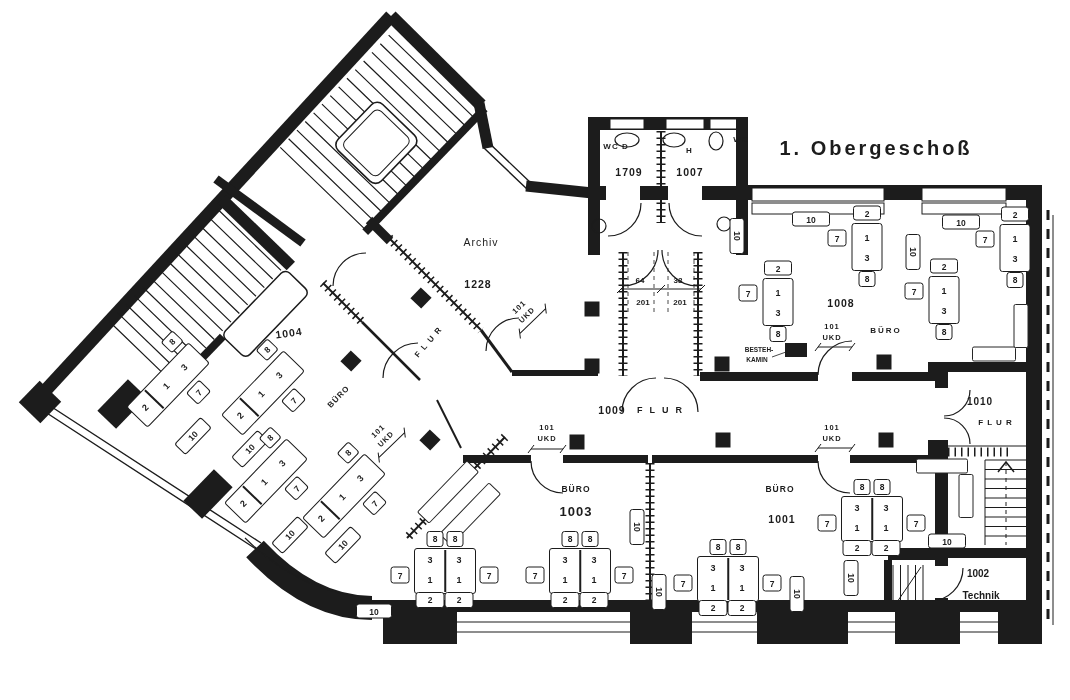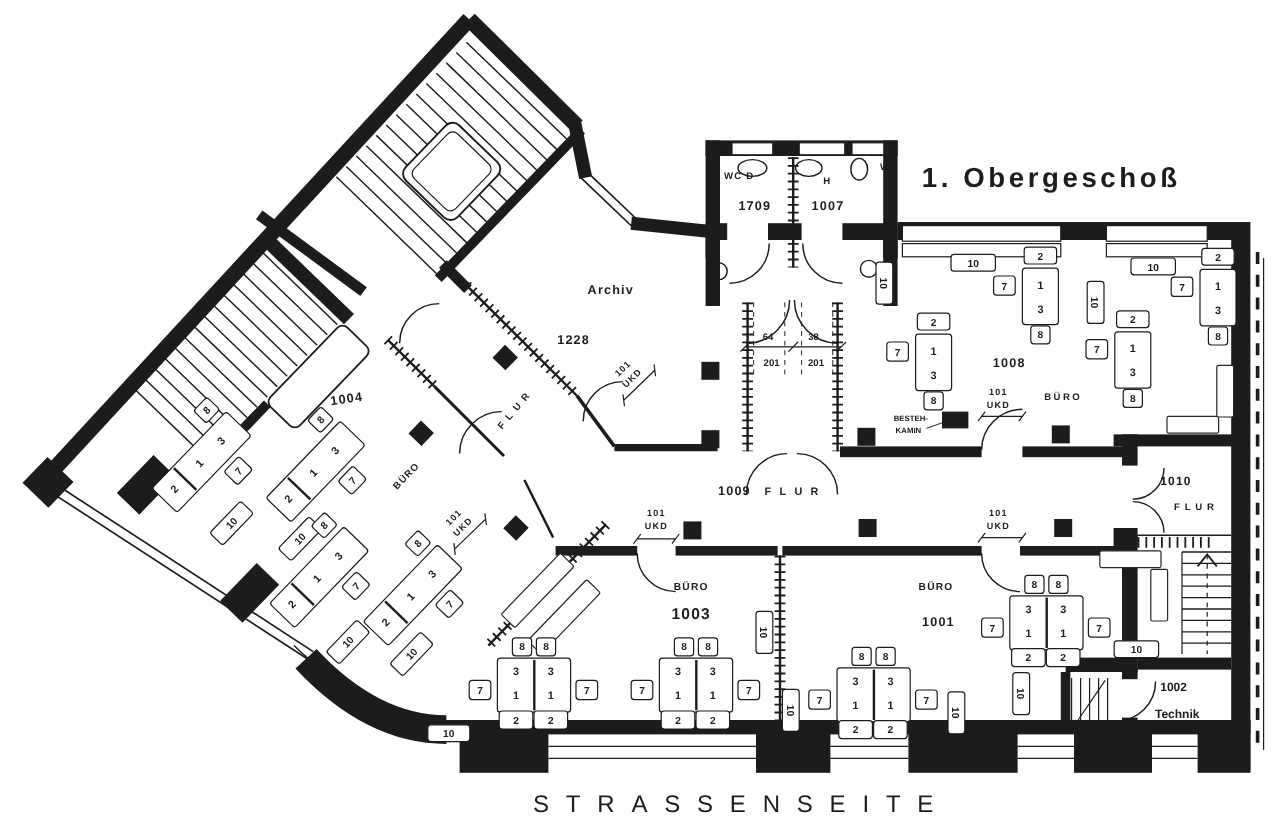--- a/index.html
+++ b/index.html
@@ -166,28 +166,27 @@
           </g>
       <g transform="rotate(-44 382 435)">
             <path d="M 364,449 L 400,449 M 361,453 L 367,445 M 397,453 L 403,445"></path>
           </g>
       <path d="M 772,357 L 786,352" stroke-width="0.8"></path>
     </g>
   </g>
 </svg>
 
 <div id="dyn">
-  <div class="lbl" style="left:876px;top:148px;transform:translate(-50%,-50%);font-size:23px;font-weight:bold;letter-spacing:3px;">1. Obergeschoß</div>
-  <div class="lbl" style="left:618px;top:671px;transform:translate(-50%,-50%);font-size:20px;letter-spacing:14px;">STRASSENSEITE</div>
+  <div class="lbl" style="left:876px;top:148px;transform:translate(-50%,-50%);font-size:20px;font-weight:bold;letter-spacing:3px;">1. Obergeschoß</div>
 <div class="lbl" style="font-size: 8px; letter-spacing: 1px; font-weight: 600; left: 616px; top: 147px; transform: translate(-50%, -50%);">WC D</div>
       <div class="lbl" style="font-size: 10.5px; letter-spacing: 1px; font-weight: 600; left: 629px; top: 172px; transform: translate(-50%, -50%);">1709</div>
       <div class="lbl" style="font-size: 8px; letter-spacing: 1px; font-weight: 600; left: 697px; top: 140px; transform: translate(-50%, -50%); margin-left: 44px;">WC</div>
       <div class="lbl" style="font-size: 8px; font-weight: 600; left: 689px; top: 151px; transform: translate(-50%, -50%);">H</div>
       <div class="lbl" style="font-size: 10.5px; letter-spacing: 1px; font-weight: 600; left: 690px; top: 172px; transform: translate(-50%, -50%);">1007</div>
-      <div class="lbl" style="font-size: 10.5px; letter-spacing: 1px; font-weight: 700; left: 481px; top: 242px; transform: translate(-50%, -50%); margin-left: 28px;">Archiv</div>
+      <div class="lbl" style="font-size: 10.5px; letter-spacing: 1px; font-weight: 400; left: 481px; top: 242px; transform: translate(-50%, -50%);">Archiv</div>
       <div class="lbl" style="font-size: 10.5px; letter-spacing: 1px; font-weight: 600; left: 478px; top: 284px; transform: translate(-50%, -50%);">1228</div>
       <div class="lbl" style="font-size: 10.5px; letter-spacing: 1px; font-weight: 600; left: 289px; top: 333px; transform: translate(-50%, -50%) rotate(-8deg);">1004</div>
       <div class="lbl" style="font-size: 8px; letter-spacing: 1px; font-weight: 600; left: 339px; top: 397px; transform: translate(-50%, -50%) rotate(-46deg);">BÜRO</div>
       <div class="lbl" style="font-size: 8px; letter-spacing: 5px; font-weight: 600; left: 430px; top: 341px; transform: translate(-50%, -50%) rotate(-50deg);">FLUR</div>
       <div class="lbl" style="font-size: 10.5px; letter-spacing: 1px; font-weight: 600; left: 612px; top: 410px; transform: translate(-50%, -50%);">1009</div>
       <div class="lbl" style="font-size: 9px; letter-spacing: 7px; font-weight: 600; left: 663px; top: 410px; transform: translate(-50%, -50%);">FLUR</div>
       <div class="lbl" style="font-size: 10.5px; letter-spacing: 1px; font-weight: 600; left: 841px; top: 303px; transform: translate(-50%, -50%);">1008</div>
       <div class="lbl" style="font-size: 8px; letter-spacing: 2px; font-weight: 600; left: 886px; top: 331px; transform: translate(-50%, -50%);">BÜRO</div>
       <div class="lbl" style="font-size: 6.5px; font-weight: 600; left: 759px; top: 350px; transform: translate(-50%, -50%);">BESTEH-</div>
       <div class="lbl" style="font-size: 6.5px; font-weight: 600; left: 757px; top: 360px; transform: translate(-50%, -50%);">KAMIN</div>

